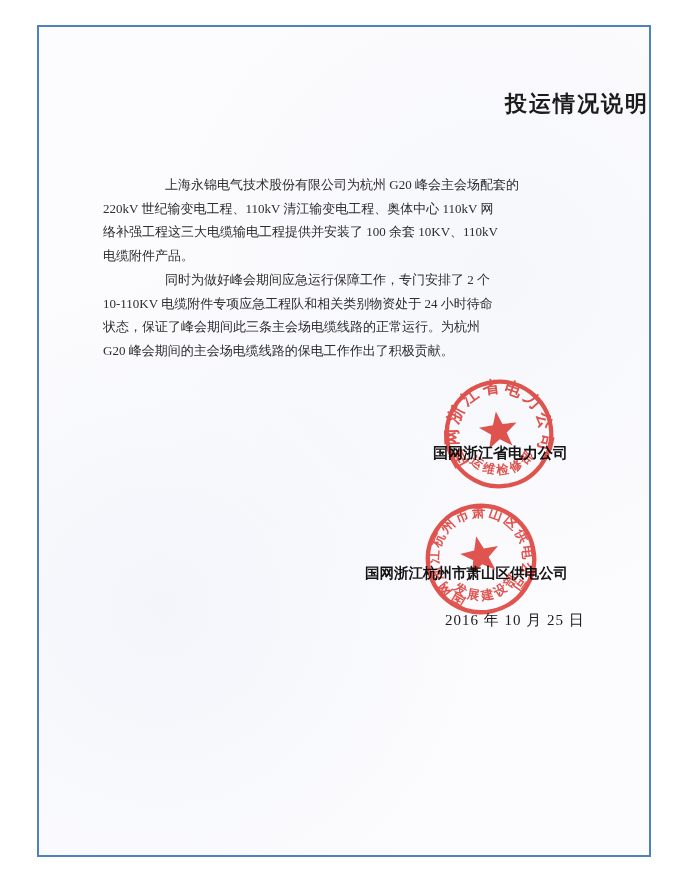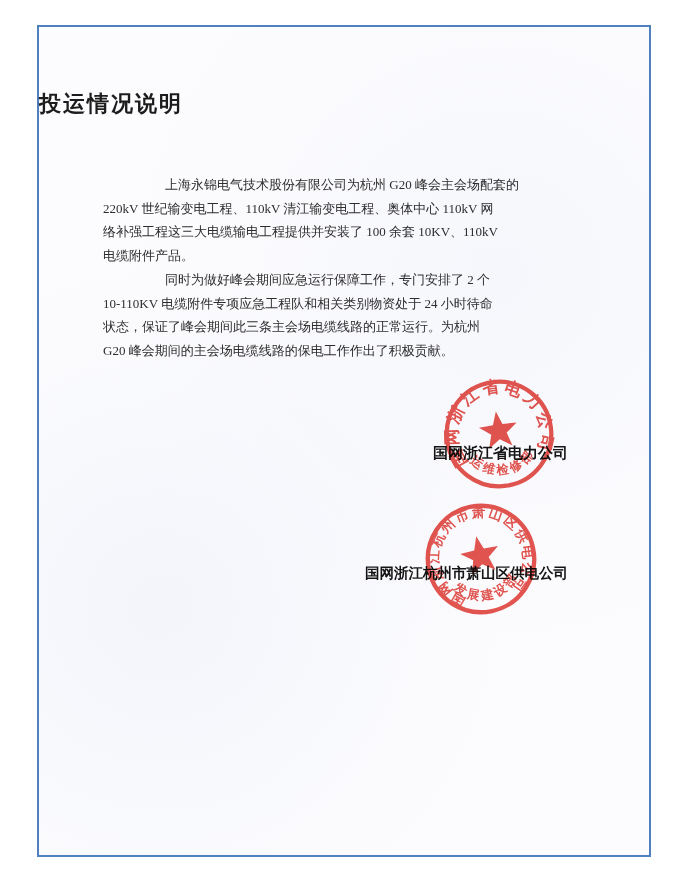--- a/index.html
+++ b/index.html
@@ -14,24 +14,25 @@
     position:absolute; left:37px; top:25px;
     width:610px; height:828px;
     border:2px solid #4e81bd;
     background:
       radial-gradient(circle at 20% 70%, rgba(228,232,245,0.35) 0%, rgba(228,232,245,0) 45%),
       radial-gradient(circle at 75% 30%, rgba(232,235,246,0.3) 0%, rgba(232,235,246,0) 50%),
       #fcfcfe;
   }
   .title {
     position:absolute; left:0; right:0; top:62px;
-    margin:0; text-align:left;
+    margin:0; text-align:right;
     font-size:22px; font-weight:bold; letter-spacing:2px;
     color:#1c1c1c;
     font-family:"Liberation Sans", sans-serif;
+    padding-left:12px;
   }
   .body-text {
     position:absolute; left:64px; top:146px; width:508px;
     font-size:13px; line-height:23.7px;
     color:#2d2d2d;
     font-family:"Liberation Serif", serif;
   }
   .para { margin:0; white-space:pre-line; text-indent:62px; }
   .sig {
     position:absolute;
@@ -73,20 +74,21 @@
 络补强工程这三大电缆输电工程提供并安装了 100 余套 10KV、110kV
 电缆附件产品。</p>
     <p class="para">同时为做好峰会期间应急运行保障工作，专门安排了 2 个
 10-110KV 电缆附件专项应急工程队和相关类别物资处于 24 小时待命
 状态，保证了峰会期间此三条主会场电缆线路的正常运行。为杭州
 G20 峰会期间的主会场电缆线路的保电工作作出了积极贡献。</p>
   </div>
 
   <div class="sig sig1">国网浙江省电力公司</div>
   <div class="sig sig2">国网浙江杭州市萧山区供电公司</div>
+  <div class="date">2016 年 10 月 25 日</div>
 
   <svg class="stamp stamp1" width="114" height="114" viewBox="0 0 120 120">
     <defs>
       <path id="s1ring" d="M 60 104 A 44 44 0 0 1 60 16 A 44 44 0 0 1 60 104"></path>
       <path id="s1dept" d="M 23.6 81 A 42 42 0 0 0 96.4 81"></path>
     </defs>
     <circle cx="60" cy="60" r="55" stroke-width="4.5" stroke="#e2423c"></circle>
     <polygon points="60,36 65.06,50.04 79.97,50.51 68.18,59.66 72.34,73.99 60,65.6 47.66,73.99 51.82,59.66 40.03,50.51 54.94,50.04" fill="#e2423c"></polygon>
     <text class="ring-text-1" text-anchor="middle" fill="#e2423c">
       <textPath href="#s1ring" startOffset="50%">国网浙江省电力公司</textPath>

